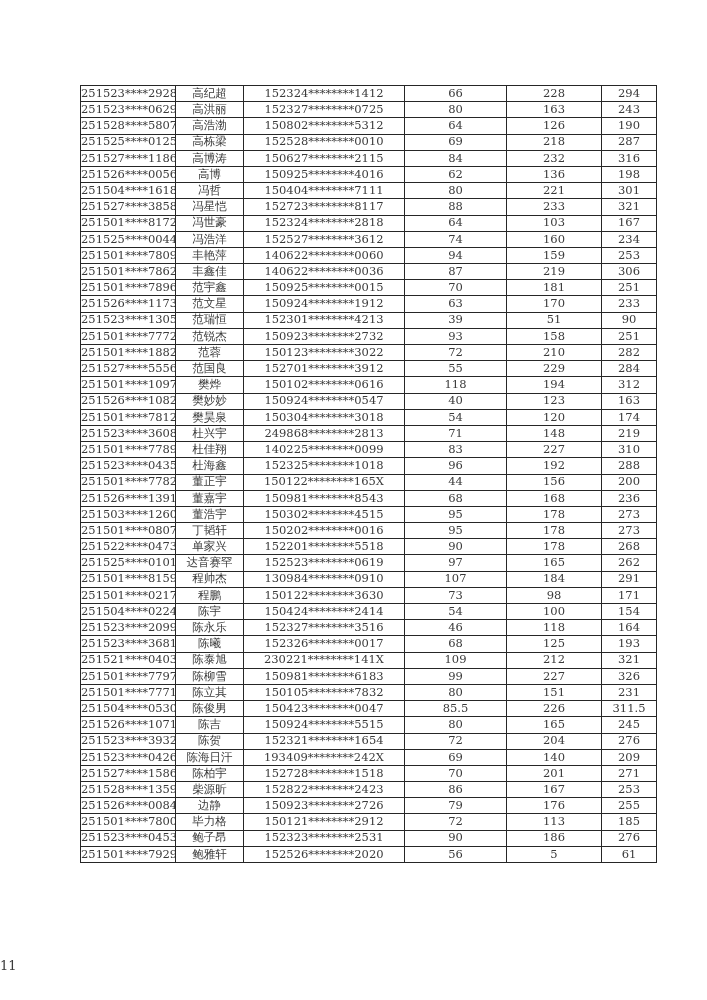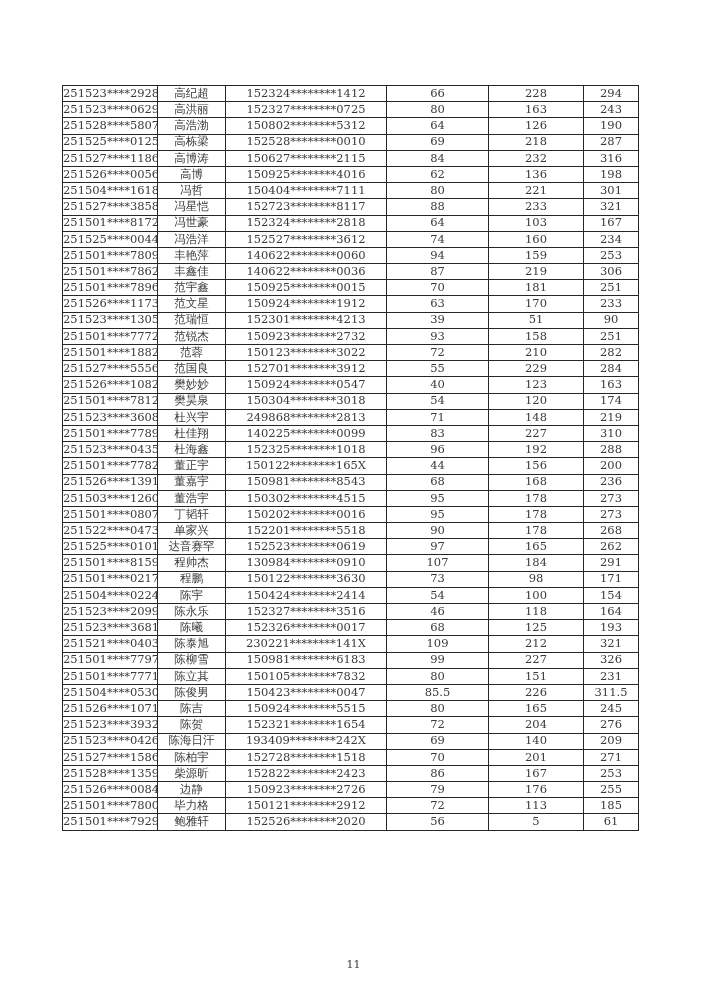--- a/index.html
+++ b/index.html
@@ -10,21 +10,21 @@
   body {
     position: relative;
     width: 707px;
     height: 1000px;
     overflow: hidden;
     font-family: "DejaVu Serif", "Liberation Serif", serif;
     color: #3a3a3a;
   }
   .score-table {
     position: absolute;
-    left: 62px;
+    left: 80px;
     top: 85px;
     width: 576px;
     border-collapse: collapse;
     table-layout: fixed;
   }
   .score-table td {
     border: 1px solid #262626;
     height: 15.2px;
     padding: 0;
     text-align: center;
@@ -33,22 +33,22 @@
     line-height: 1;
     white-space: nowrap;
     overflow: hidden;
     color: #3a3a3a;
   }
   .page-number {
     position: absolute;
     left: 0;
     right: 0;
     top: 958px;
-    text-align: center;
-    font-size: 11px;
+    text-align: left;
+    font-size: 13px;
     color: #3a3a3a;
   }
 </style>
 </head>
 <body>
 
 <table class="score-table">
   <colgroup>
     <col style="width:95px">
     <col style="width:68px">
@@ -196,20 +196,28 @@
       </tr>
       <tr>
         <td>251527****5556</td>
         <td>范国良</td>
         <td>152701********3912</td>
         <td>55</td>
         <td>229</td>
         <td>284</td>
       </tr>
       <tr>
+        <td>251501****1097</td>
+        <td>樊烨</td>
+        <td>150102********0616</td>
+        <td>118</td>
+        <td>194</td>
+        <td>312</td>
+      </tr>
+      <tr>
         <td>251526****1082</td>
         <td>樊妙妙</td>
         <td>150924********0547</td>
         <td>40</td>
         <td>123</td>
         <td>163</td>
       </tr>
       <tr>
         <td>251501****7812</td>
         <td>樊昊泉</td>
@@ -412,20 +420,28 @@
       </tr>
       <tr>
         <td>251501****7800</td>
         <td>毕力格</td>
         <td>150121********2912</td>
         <td>72</td>
         <td>113</td>
         <td>185</td>
       </tr>
       <tr>
+        <td>251523****0453</td>
+        <td>鲍子昂</td>
+        <td>152323********2531</td>
+        <td>90</td>
+        <td>186</td>
+        <td>276</td>
+      </tr>
+      <tr>
         <td>251501****7929</td>
         <td>鲍雅轩</td>
         <td>152526********2020</td>
         <td>56</td>
         <td>5</td>
         <td>61</td>
       </tr>
     </tbody>
 </table>
 

